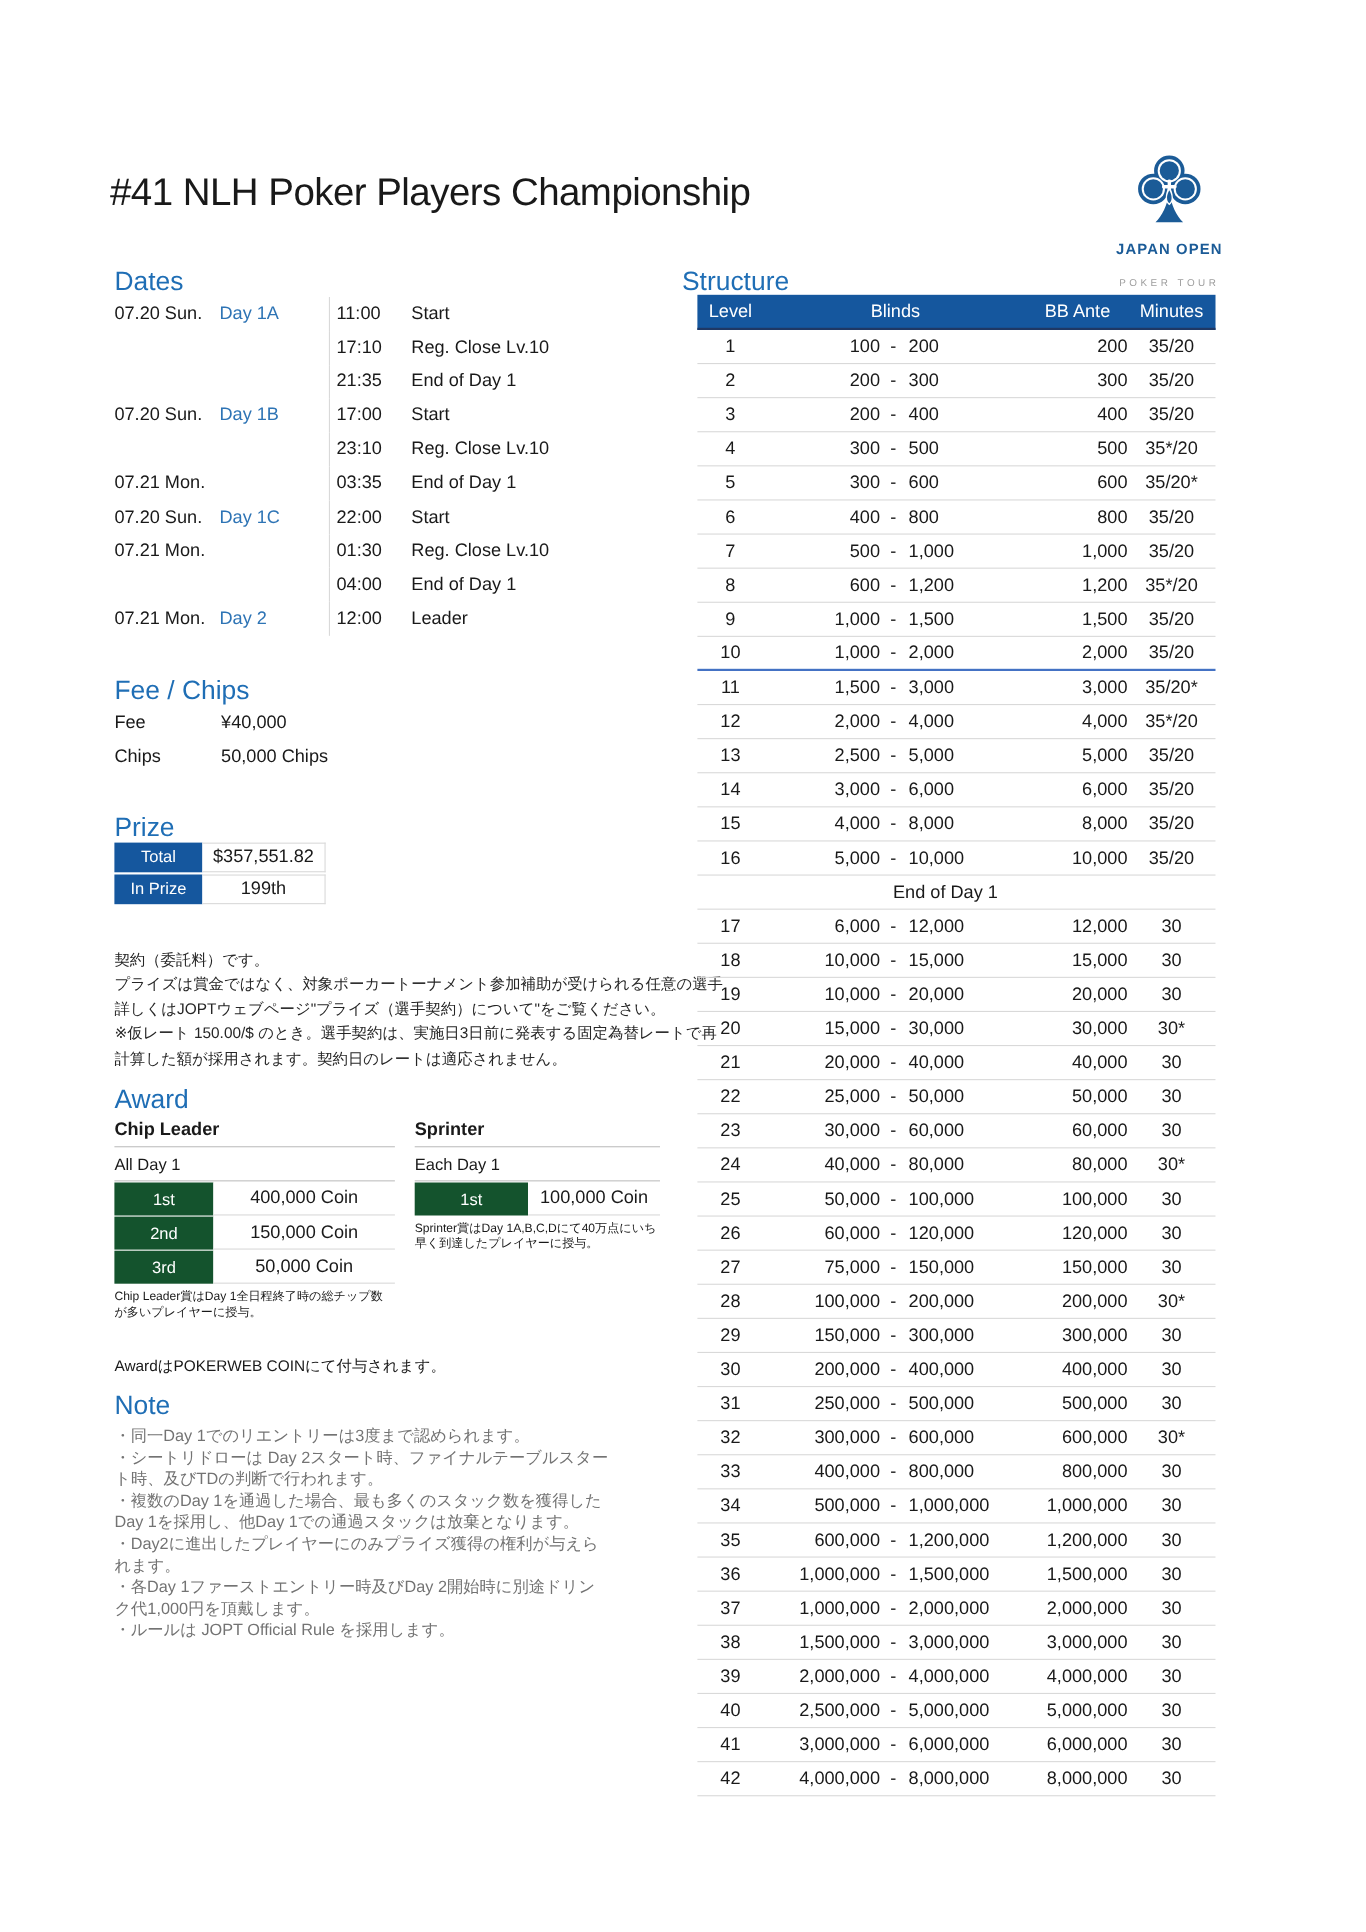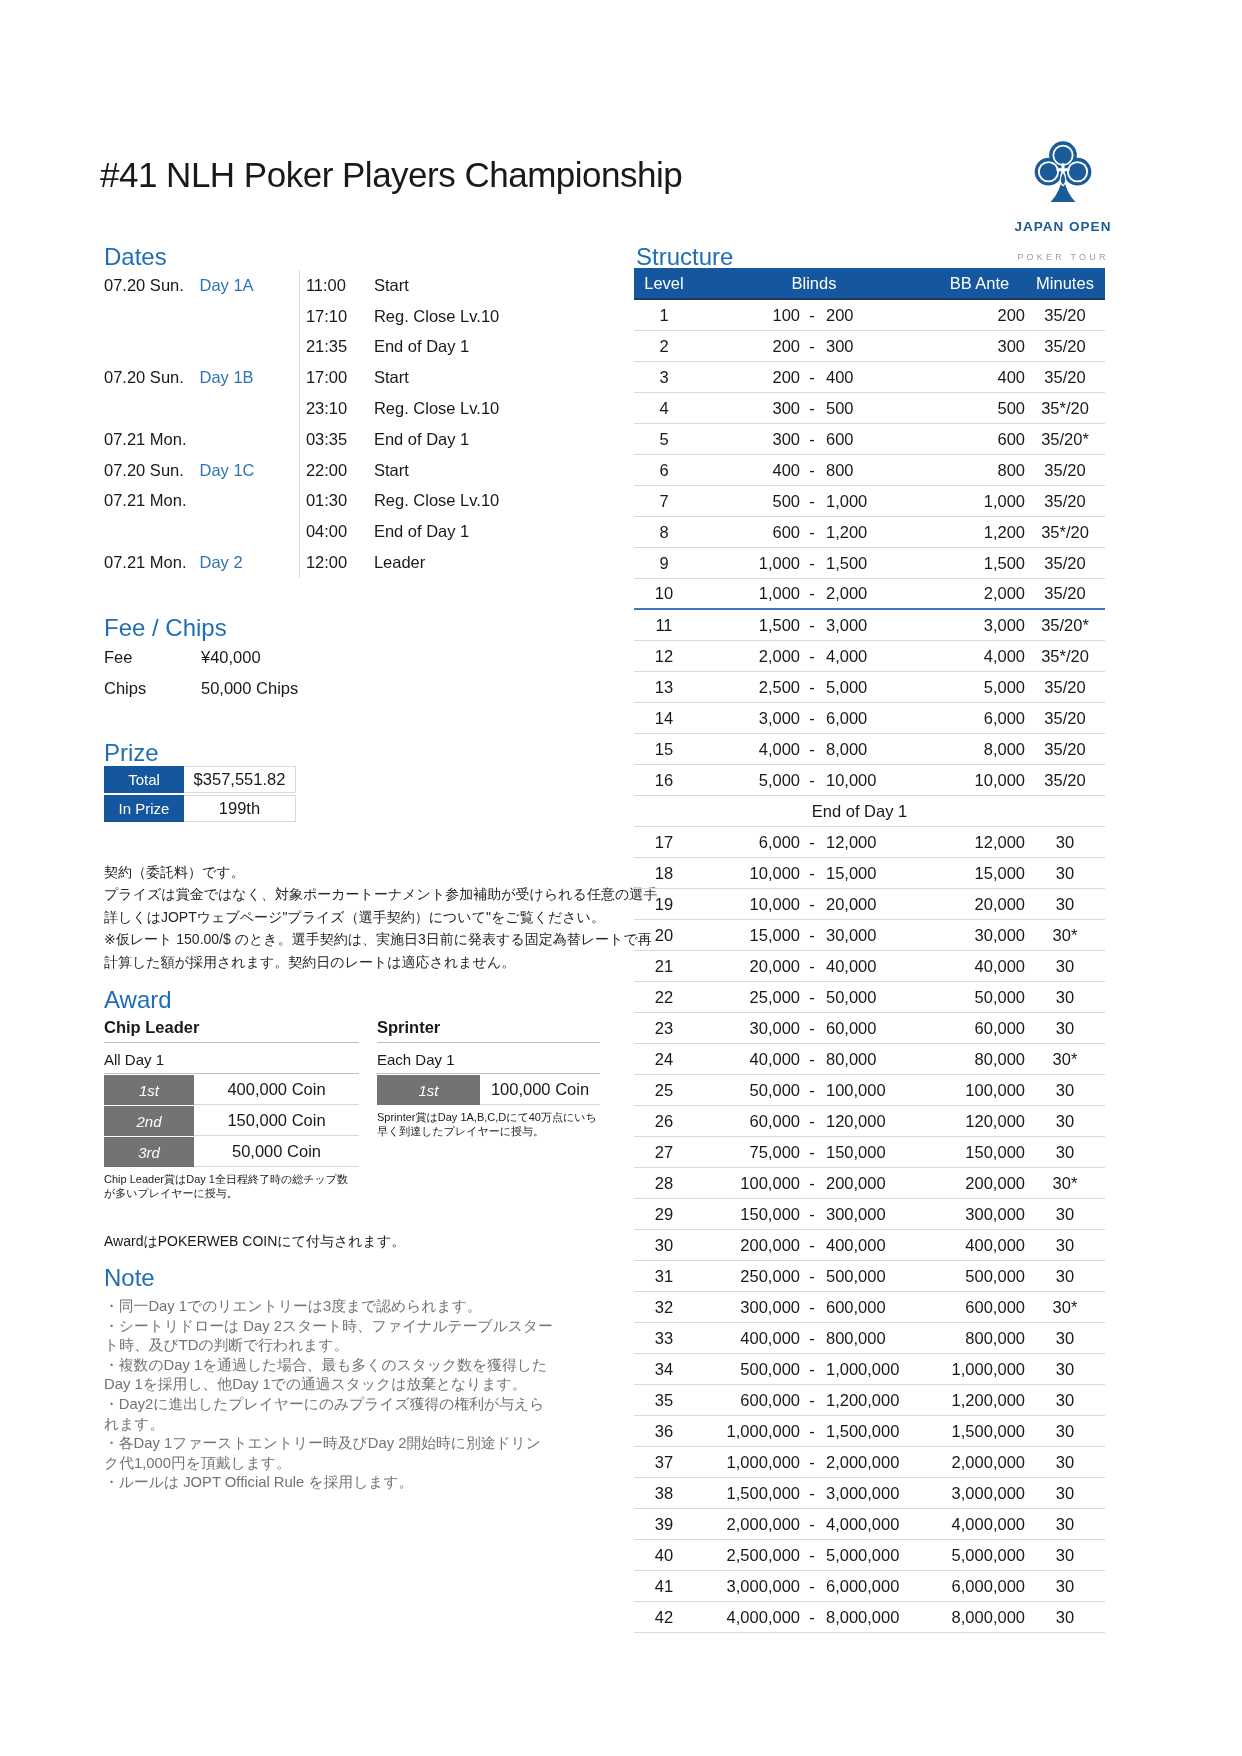--- a/index.html
+++ b/index.html
@@ -39,21 +39,21 @@
            display:flex;align-items:center;justify-content:center;}
   .p-value{width:111px;border:1px solid #D9D9D9;border-left:none;font-size:16.5px;
            display:flex;align-items:center;justify-content:center;background:#fff;}
   .prize-note{left:104px;top:861px;font-size:14px;line-height:22.4px;color:#262626;white-space:nowrap;}
 
   
   .award-col{top:1018px;}
   .award-title{font-weight:bold;font-size:16.5px;padding-bottom:5px;border-bottom:1px solid #BFBFBF;}
   .award-sub{font-size:15px;padding:8px 0 5px 0;border-bottom:1px solid #BFBFBF;}
   .arow{display:flex;height:30px;margin-top:1px;}
-  .a-label{background:#737373;color:#fff;font-size:15px;display:flex;align-items:center;justify-content:center;font-style:italic;}
+  .a-label{background:#14532d;color:#fff;font-size:15px;display:flex;align-items:center;justify-content:center;}
   .a-value{border-bottom:1px solid #D9D9D9;font-size:16.5px;display:flex;align-items:center;justify-content:center;background:#fff;}
   .chip .award-title,.chip .award-sub{width:255px;}
   .chip .a-label{width:90px;}
   .chip .a-value{width:165px;}
   .sprint .award-title,.sprint .award-sub{width:223px;}
   .sprint .a-label{width:103px;}
   .sprint .a-value{width:120px;}
   .award-note{margin-top:6px;font-size:11px;line-height:13.5px;color:#191919;}
   .chip .award-note{width:248px;}
   .sprint .award-note{width:228px;}
@@ -301,21 +301,21 @@
 
       <div>・複数のDay 1を通過した場合、最も多くのスタック数を獲得したDay 1を採用し、他Day 1での通過スタックは放棄となります。</div>
 
       <div>・Day2に進出したプレイヤーにのみプライズ獲得の権利が与えられます。</div>
 
       <div>・各Day 1ファーストエントリー時及びDay 2開始時に別途ドリンク代1,000円を頂戴します。</div>
 
       <div>・ルールは JOPT Official Rule を採用します。</div>
     </div>
 
-  <div class="abs sec-h" style="left:636px;top:243px;">Structure</div>
+  <div class="abs sec-h" style="left:620px;top:243px;">Structure</div>
   <div class="abs structure">
     <div class="shead">
       <span class="h-level">Level</span>
       <span class="h-blinds">Blinds</span>
       <span class="h-ante">BB Ante</span>
       <span class="h-min">Minutes</span>
     </div>
     <div>
 
         <div class="srow">

